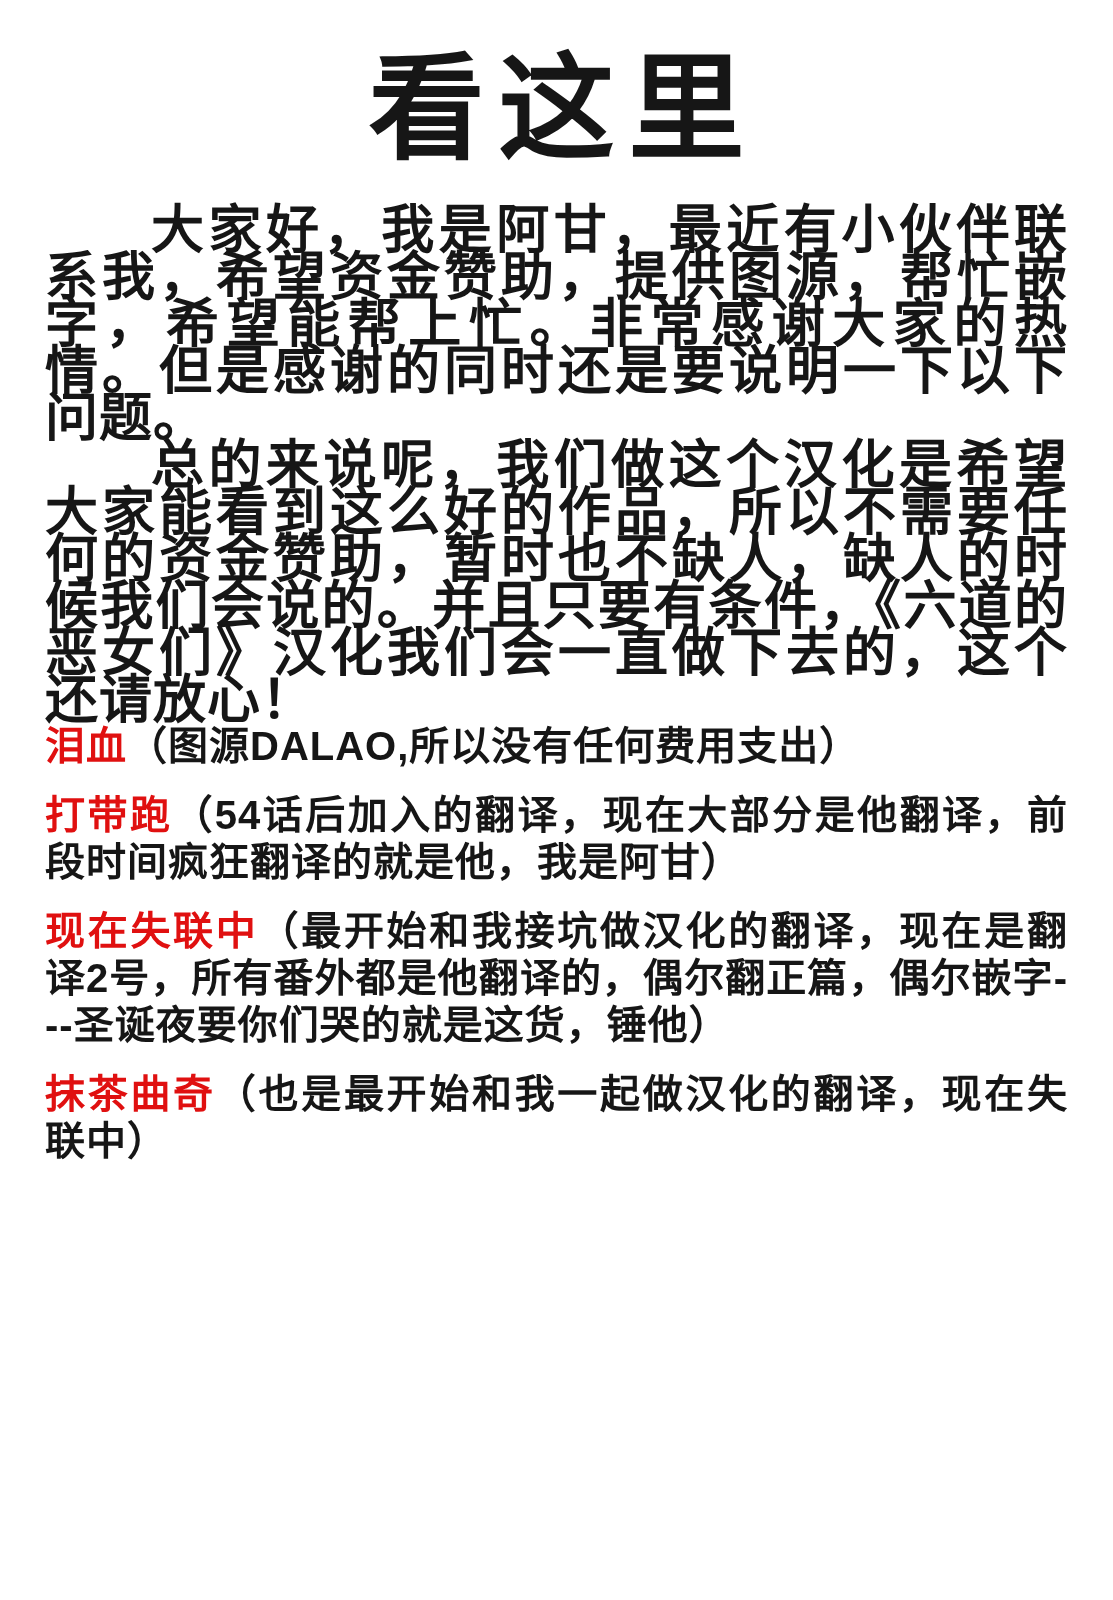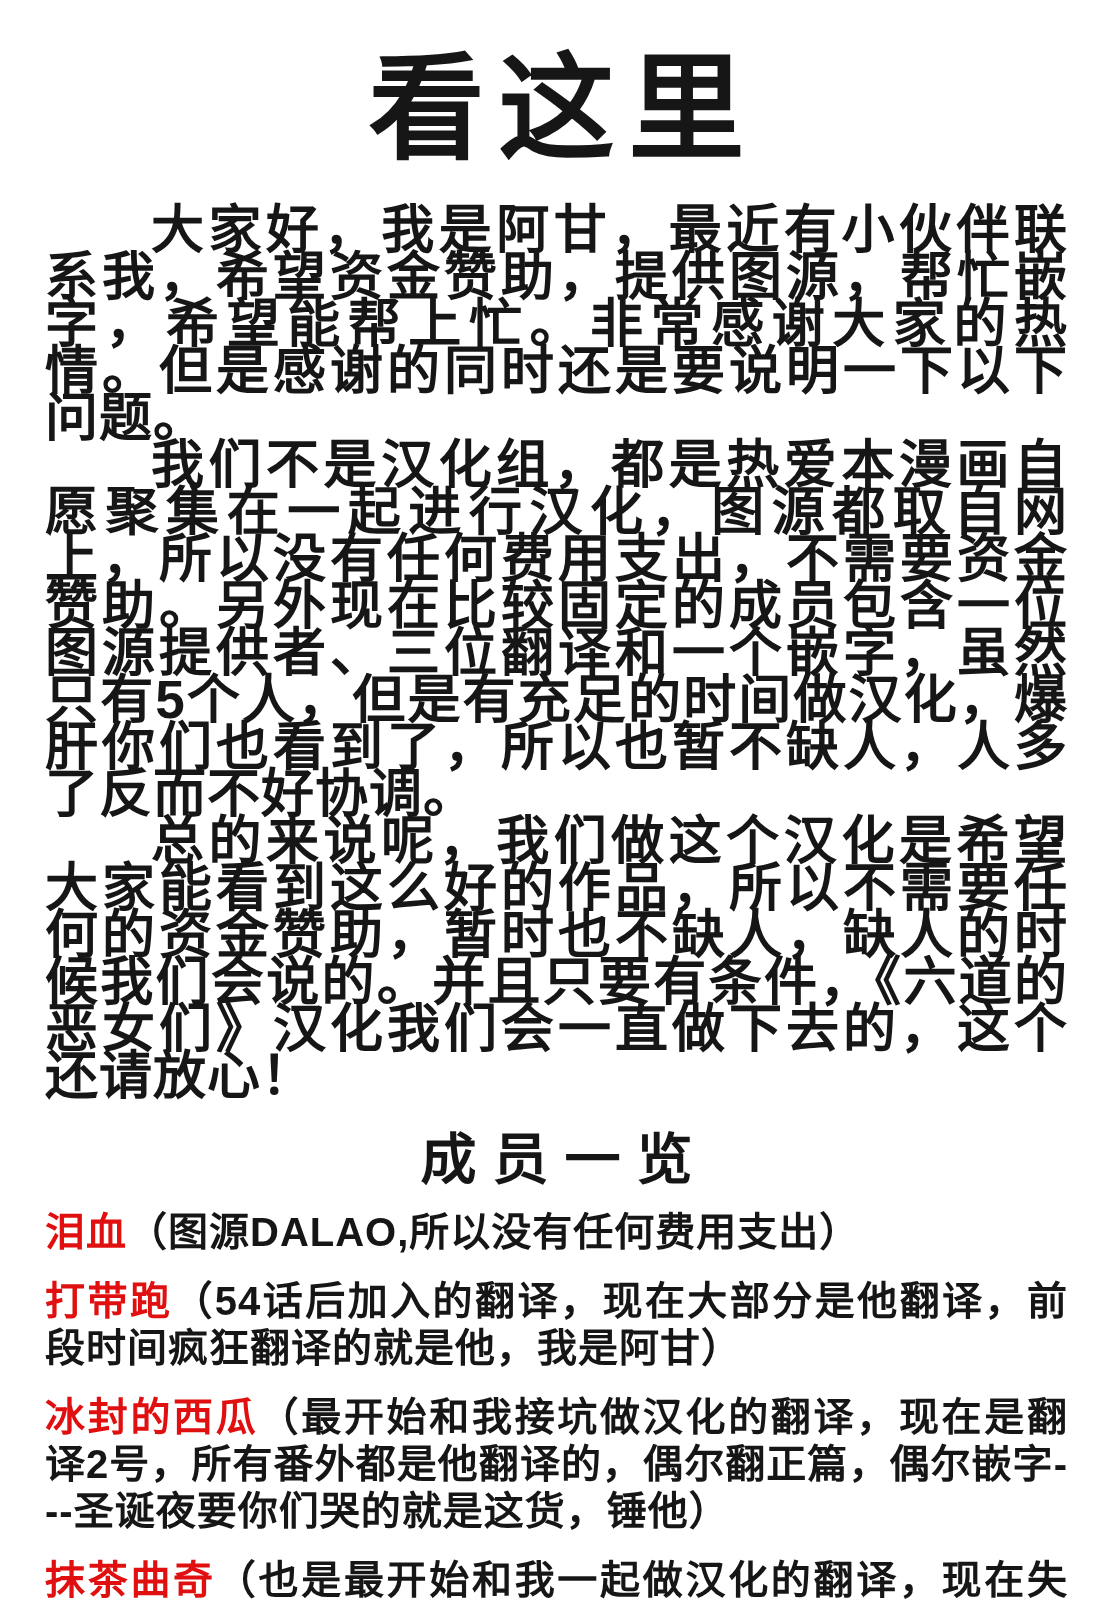--- a/index.html
+++ b/index.html
@@ -59,34 +59,32 @@
 </style>
 </head>
 <body>
 
 <div class="page">
 
   <h1 class="title">看这里</h1>
 
   <div class="intro">
     <p>大家好，我是阿甘，最近有小伙伴联系我，希望资金赞助，提供图源，帮忙嵌字，希望能帮上忙。非常感谢大家的热情。但是感谢的同时还是要说明一下以下问题。</p>
-    <p>我们不是汉化组，都是热爱本漫画自愿聚集在一起进行汉化，图源都取自网上，所以没有任何费用支出，不需要资金赞助。另外现在比较固定的成员包含一位图源提供者、三位翻译和一个嵌字，虽然只有5个人，但是有充足的时间做汉化，爆肝你们也看到了，所以也暂不缺人，人多了反而不好协调。</p>
     <p>总的来说呢，我们做这个汉化是希望大家能看到这么好的作品，所以不需要任何的资金赞助，暂时也不缺人，缺人的时候我们会说的。并且只要有条件，《六道的恶女们》汉化我们会一直做下去的，这个还请放心！</p>
   </div>
 
-  <h2 class="members-heading">成员一览</h2>
 
   <div class="members">
     <p class="member">
       <span class="member-name">泪血</span><span class="member-desc">（图源DALAO,所以没有任何费用支出）</span>
     </p>
     <p class="member">
       <span class="member-name">打带跑</span><span class="member-desc">（54话后加入的翻译，现在大部分是他翻译，前段时间疯狂翻译的就是他，我是阿甘）</span>
     </p>
     <p class="member">
-      <span class="member-name">冰封的西瓜</span><span class="member-desc">（最开始和我接坑做汉化的翻译，现在是翻译2号，所有番外都是他翻译的，偶尔翻正篇，偶尔嵌字---圣诞夜要你们哭的就是这货，锤他）</span>
+      <span class="member-name">现在失联中</span><span class="member-desc">（最开始和我接坑做汉化的翻译，现在是翻译2号，所有番外都是他翻译的，偶尔翻正篇，偶尔嵌字---圣诞夜要你们哭的就是这货，锤他）</span>
     </p>
     <p class="member">
       <span class="member-name">抹茶曲奇</span><span class="member-desc">（也是最开始和我一起做汉化的翻译，现在失联中）</span>
     </p>
   </div>
 
 </div>
 
 </body></html>

